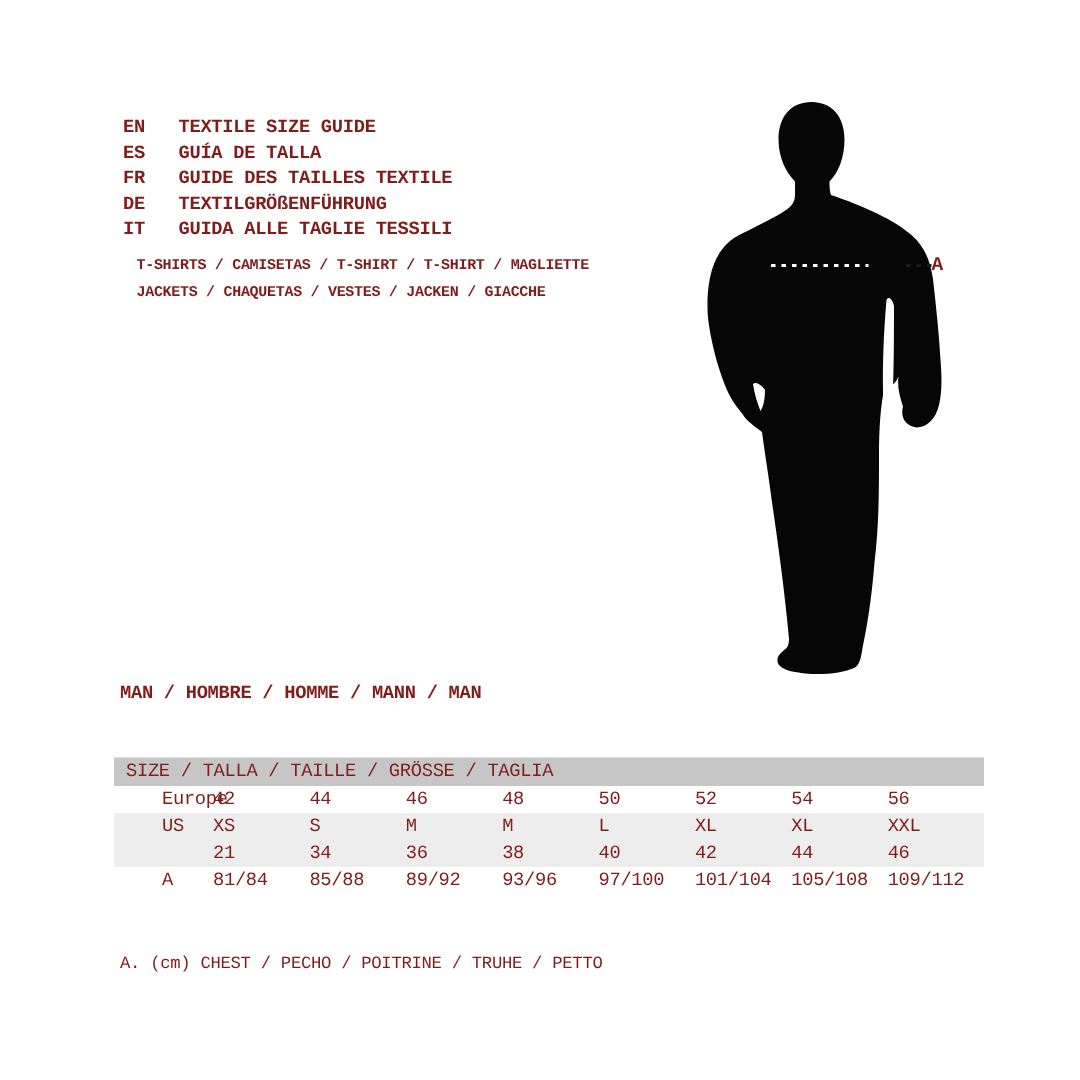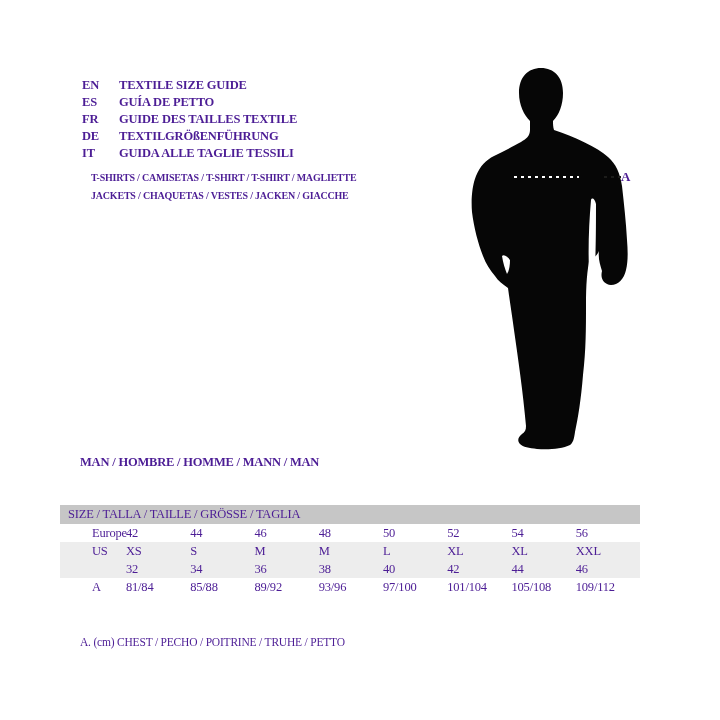--- a/index.html
+++ b/index.html
@@ -1,52 +1,52 @@
 <!DOCTYPE html>
 <html><head>
 <meta charset="utf-8">
 <style>
   html,body{margin:0;padding:0;background:#ffffff;}
   .page{
     position:relative;width:720px;height:720px;background:#ffffff;overflow:hidden;
-    font-family:Liberation Serif, serif;color:#4c1d95;
+    font-family:Liberation Mono, monospace;color:#7f1d1d;
     letter-spacing:-0.2px;
   }
   
   .lang-block{position:absolute;left:82px;top:77px;font-size:12.5px;line-height:17px;font-weight:bold;}
   .lang-row{white-space:nowrap;}
   .lang-code{display:inline-block;width:37px;}
   
   .categories{position:absolute;left:91px;top:169px;font-size:10px;font-weight:bold;line-height:17.5px;white-space:nowrap;}
   
   .figure{position:absolute;left:440px;top:60px;width:200px;height:405px;}
   .a-label{position:absolute;left:621px;top:169px;font-size:13px;font-weight:bold;}
   
   .man-title{position:absolute;left:80px;top:455px;font-size:12.5px;font-weight:bold;white-space:nowrap;}
   
-  .size-table{position:absolute;left:60px;top:505px;width:580px;font-size:12.5px;}
+  .size-table{position:absolute;left:76px;top:505px;width:580px;font-size:12.5px;}
   .t-header{height:19px;line-height:19px;background:#c6c6c6;padding-left:8px;}
   .t-row{display:grid;grid-template-columns:66px repeat(8,1fr);height:18px;line-height:18px;}
   .t-row.shaded{background:#ededed;}
   .t-label{padding-left:8px;text-align:left;margin-left:24px;}
   .t-cell{}
   
   .footnote{position:absolute;left:80px;top:636px;font-size:11.5px;white-space:nowrap;}
 </style>
 </head>
 <body>
 
 <div class="page">
 
   <div class="lang-block">
     <div class="lang-row">
       <span class="lang-code">EN</span><span>TEXTILE SIZE GUIDE</span>
     </div>
     <div class="lang-row">
-      <span class="lang-code">ES</span><span>GUÍA DE PETTO</span>
+      <span class="lang-code">ES</span><span>GUÍA DE TALLA</span>
     </div>
     <div class="lang-row">
       <span class="lang-code">FR</span><span>GUIDE DES TAILLES TEXTILE</span>
     </div>
     <div class="lang-row">
       <span class="lang-code">DE</span><span>TEXTILGRÖßENFÜHRUNG</span>
     </div>
     <div class="lang-row">
       <span class="lang-code">IT</span><span>GUIDA ALLE TAGLIE TESSILI</span>
     </div>
@@ -125,21 +125,21 @@
       <span class="t-cell">M</span>
       <span class="t-cell">M</span>
       <span class="t-cell">L</span>
       <span class="t-cell">XL</span>
       <span class="t-cell">XL</span>
       <span class="t-cell">XXL</span>
     </div>
 
     <div class="t-row shaded">
       <span class="t-label"></span>
-      <span class="t-cell">32</span>
+      <span class="t-cell">21</span>
       <span class="t-cell">34</span>
       <span class="t-cell">36</span>
       <span class="t-cell">38</span>
       <span class="t-cell">40</span>
       <span class="t-cell">42</span>
       <span class="t-cell">44</span>
       <span class="t-cell">46</span>
     </div>
 
     <div class="t-row">

